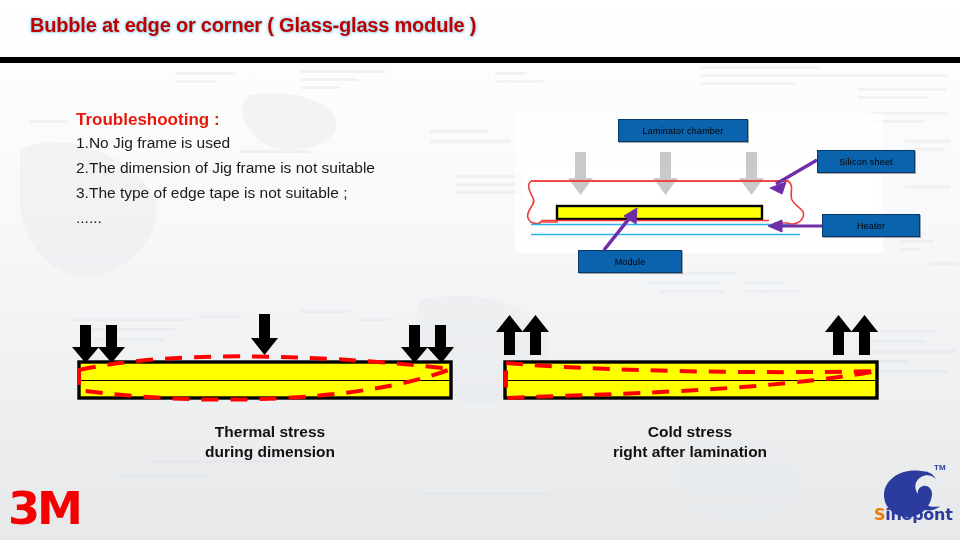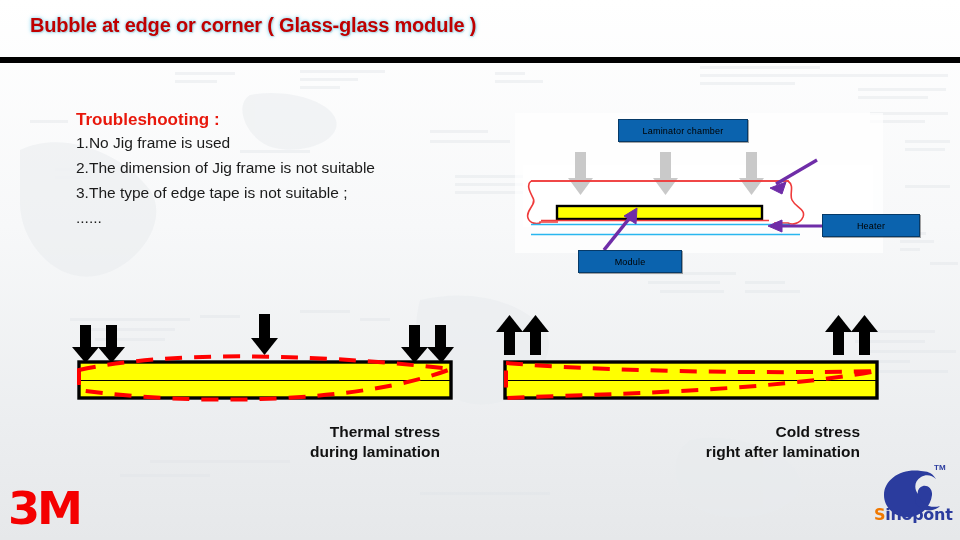--- a/index.html
+++ b/index.html
@@ -62,21 +62,21 @@
     box-shadow:1px 1px 0 rgba(0,0,0,.35);
     letter-spacing:.2px;white-space:nowrap;
   }
   #lbl-chamber{left:618px;top:119px;width:128px;height:21px;}
   #lbl-silicon{left:817px;top:150px;width:96px;height:21px;}
   #lbl-heater{left:822px;top:214px;width:96px;height:21px;}
   #lbl-module{left:578px;top:250px;width:102px;height:21px;text-align:center;}
 
   .graysvg,.chamsvg{position:absolute;left:0;top:0;pointer-events:none;}
   .cap{
-    position:absolute;text-align:right;font-weight:bold;font-size:15.5px;
+    position:absolute;text-align:center;font-weight:bold;font-size:15.5px;
     color:#111111;line-height:20px;white-space:nowrap;
   }
   #cap-left{left:100px;top:422px;width:340px;}
   #cap-right{left:520px;top:422px;width:340px;}
 
   
   #logo3m{
     position:absolute;left:8px;top:487px;
     font-size:44px;font-weight:bold;color:#f40000;
     letter-spacing:-3px;line-height:44px;
@@ -217,20 +217,21 @@
         <polygon points="768,226 782,220 782,232"></polygon>
       </g>
       <g>
         <line x1="604" y1="250" x2="632" y2="215" stroke-width="3.6"></line>
         <polygon points="637,208 636,224 624,216"></polygon>
       </g>
     </g>
   </svg>
 
   <div class="lbl" id="lbl-chamber">Laminator chamber</div>
+  <div class="lbl" id="lbl-silicon">Silicon  sheet</div>
   <div class="lbl" id="lbl-heater">Heater</div>
   <div class="lbl" id="lbl-module">Module</div>
 
   <svg class="graysvg" width="960" height="540" viewBox="0 0 960 540">
 
     <g>
       <g fill="#000000">
         <g>
             <rect x="80" y="325" width="11" height="25"></rect>
             <polygon points="72,347 99,347 85.5,363"></polygon>
@@ -277,21 +278,21 @@
           </g>
       </g>
       <rect x="505" y="362" width="372" height="36" fill="#ffff00" stroke="#000000" stroke-width="3.4"></rect>
       <line x1="506" y1="380.5" x2="876" y2="380.5" stroke="#000000" stroke-width="1.2"></line>
       <path d="M 506,363 C 600,371 760,374 877,371 C 760,392 600,394 506,398 Z" fill="none" stroke="#ff0000" stroke-width="4" stroke-dasharray="17 12" stroke-linecap="butt"></path>
     </g>
   </svg>
 
   <div class="cap" id="cap-left">
     <div>Thermal stress</div>
-    <div>during lamination</div>
+    <div>during dimension</div>
   </div>
   <div class="cap" id="cap-right">
     <div>Cold stress</div>
     <div>right after lamination</div>
   </div>
 
   <div id="logo3m">3M</div>
 
   <svg id="logoSino" viewBox="0 0 84 72">
     <path d="M47,9 C28,6 10,17 10,33 C10,47 23,57 37,55 C49,53 57,43 58,33

